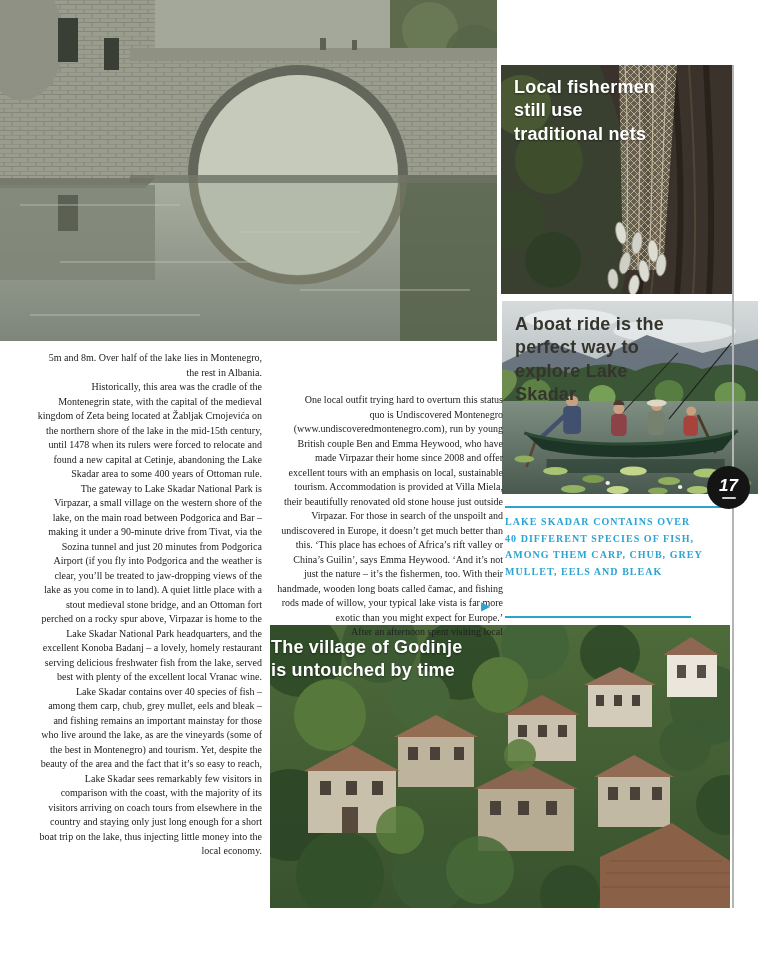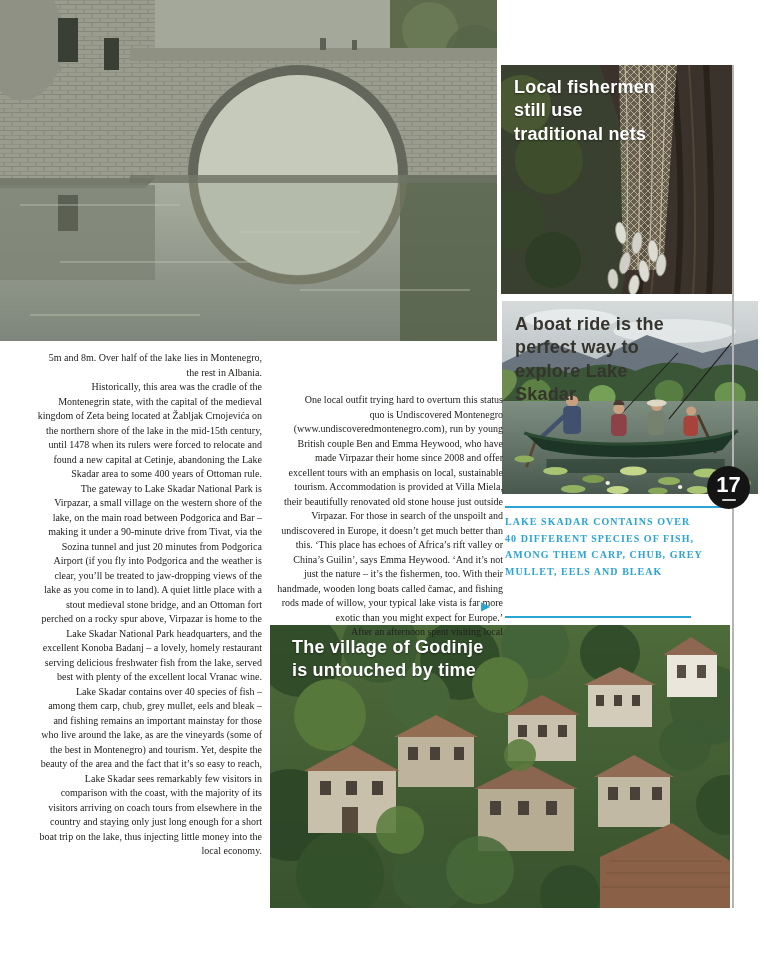--- a/index.html
+++ b/index.html
@@ -19,22 +19,22 @@
   .pq-rule{position:absolute;height:2px;background:var(--accent,#2aa4d3);}
   .pq-rule.top{left:505px;top:506px;width:227px;}
   .pq-rule.bottom{left:505px;top:616px;width:186px;}
   .pullquote{position:absolute;left:505px;top:514px;width:200px;
              font-family:Liberation Serif, serif;font-weight:700;font-size:10px;
              line-height:16.5px;letter-spacing:1.05px;color:var(--accent,#2aa4d3);
              text-transform:uppercase;}
   .badge{position:absolute;left:707px;top:466px;width:43px;height:43px;border-radius:50%;
          background:#141414;display:flex;flex-direction:column;align-items:center;
          justify-content:center;z-index:5;}
-  .badge .num{font-family:"Liberation Sans", sans-serif;font-weight:700;font-size:22px;
-              color:#ffffff;line-height:1;}
+  .badge .num{font-family:"Liberation Sans", sans-serif;font-weight:700;font-size:17px;
+              color:#ffffff;line-height:1;font-style:italic;}
   .badge .sub{width:14px;height:2px;background:#cfcfcf;margin-top:3px;border-radius:1px;}
   .cont-arrow{position:absolute;left:481px;top:600px;font-family:"DejaVu Sans", sans-serif;
               font-size:12px;color:var(--accent,#2aa4d3);line-height:1;}
 </style>
 </head>
 <body>
 
 <div class="page">
 
   <figure class="photo" style="left:0;top:0;width:497px;height:341px;margin:0;">
@@ -289,21 +289,21 @@
       </g>
       <g opacity=".85">
         <circle cx="210" cy="245" r="34" fill="#476a38"></circle>
           <circle cx="300" cy="270" r="30" fill="#2f4a28"></circle>
         <circle cx="130" cy="205" r="24" fill="#587b3c"></circle>
           <circle cx="415" cy="120" r="26" fill="#3c5a33"></circle>
         <circle cx="456" cy="180" r="30" fill="#2f4a28"></circle>
           <circle cx="250" cy="130" r="16" fill="#587b3c"></circle>
       </g>
     </svg>
-    <figcaption class="caption" style="left:22px;top:11px;width:195px;">The village of Godinje is untouched by time</figcaption>
+    <figcaption class="caption" style="left:1px;top:11px;width:195px;">The village of Godinje is untouched by time</figcaption>
   </figure>
 
   <div class="v-rule"></div>
 
   <div class="badge">
     <span class="num">17</span>
     <span class="sub"></span>
   </div>
 
   <div class="pq-rule top"></div>

